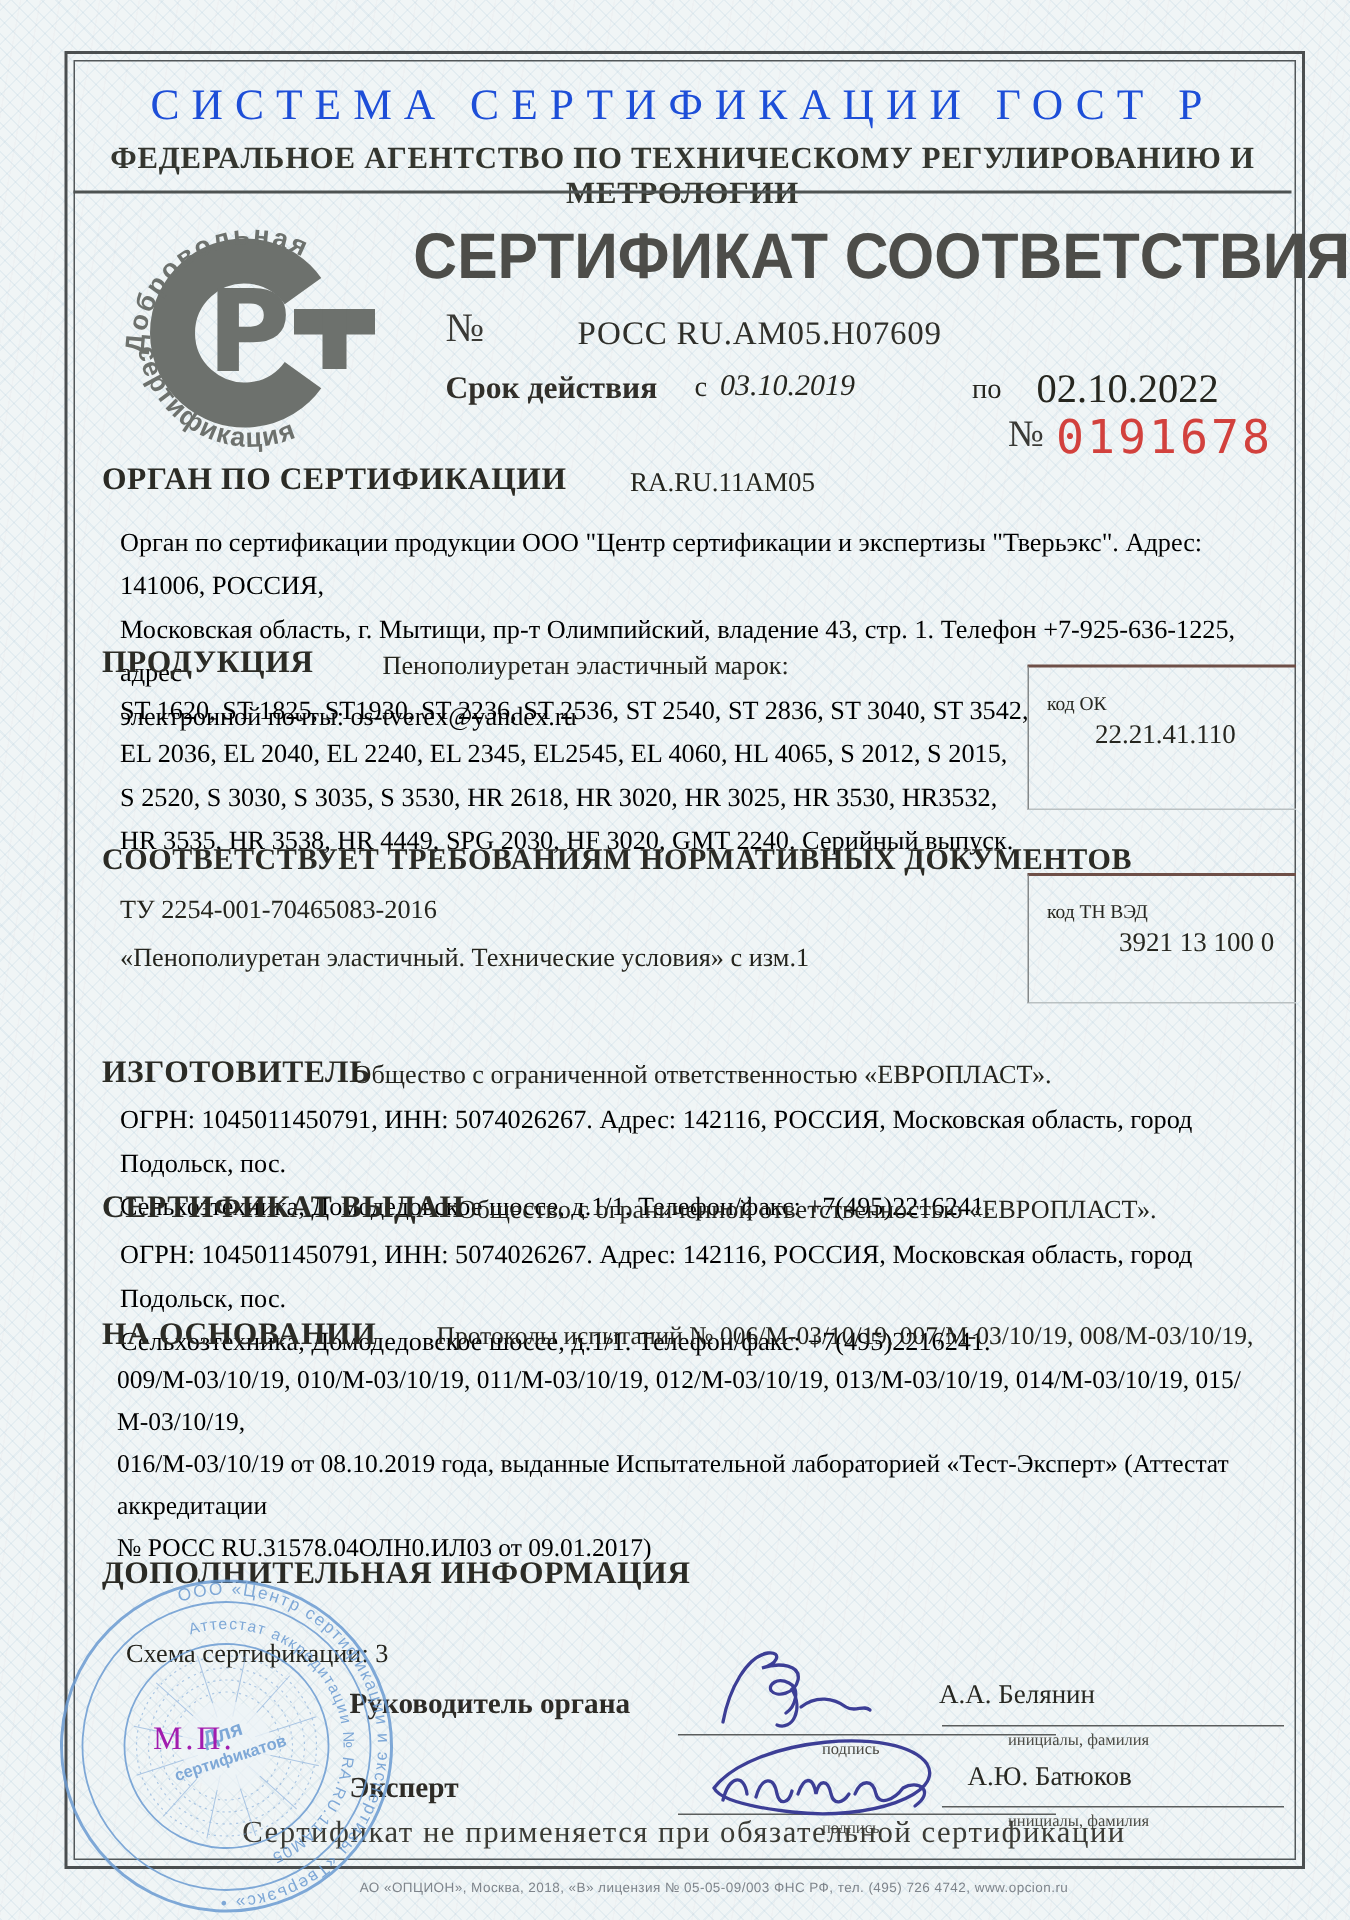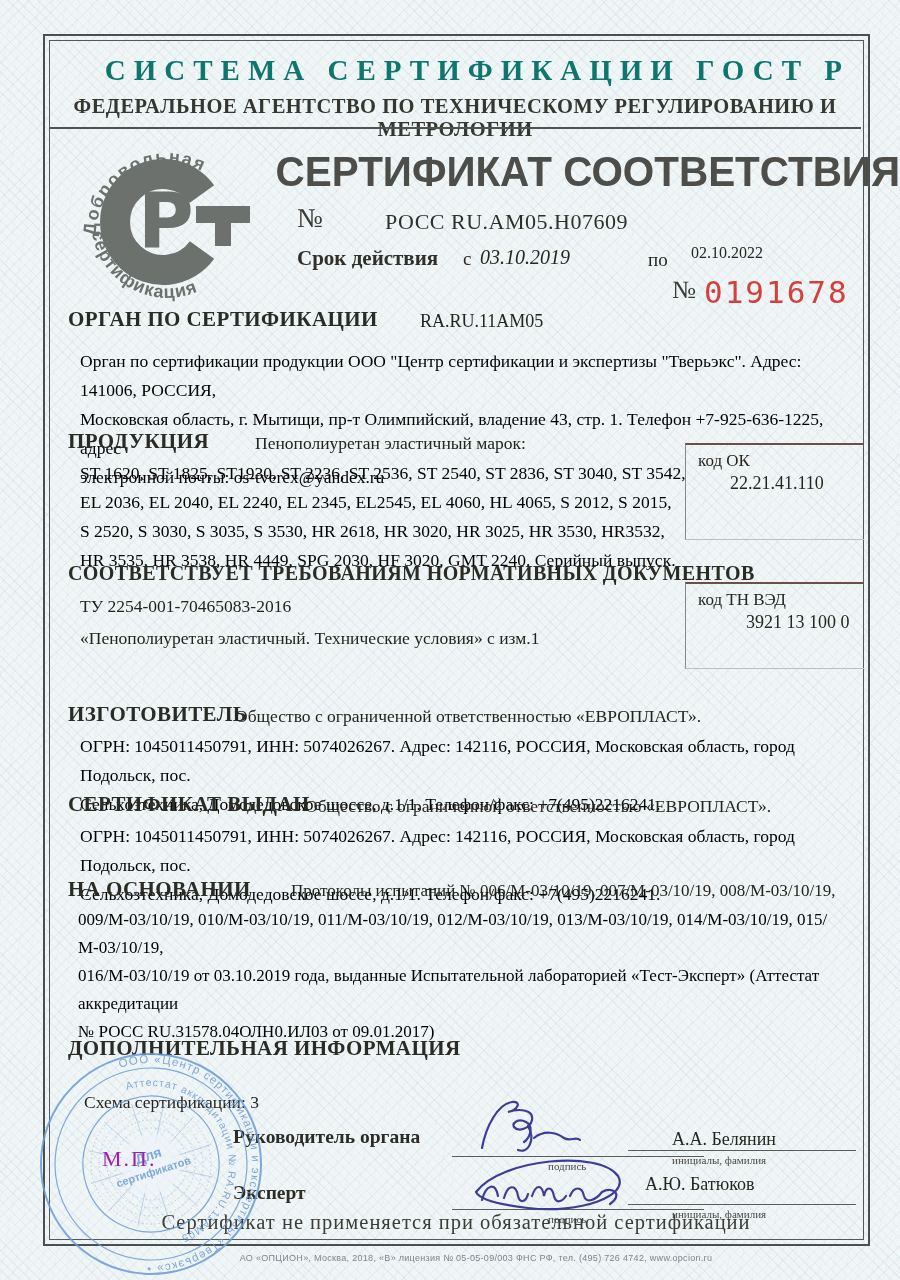--- a/index.html
+++ b/index.html
@@ -11,45 +11,45 @@
       repeating-linear-gradient(45deg, rgba(140,180,205,0.13) 0 1px, transparent 1px 7px),
       repeating-linear-gradient(-45deg, rgba(140,180,205,0.11) 0 1px, transparent 1px 8px),
       repeating-linear-gradient(100deg, rgba(200,170,180,0.05) 0 1px, transparent 1px 13px);
   }
   .abs{position:absolute;}
   
   .frame-outer{left:43px;top:34px;width:823px;height:1208px;border:2px solid #4b4f50;}
   .frame-inner{position:absolute;left:4px;top:4px;right:4px;bottom:4px;border:1px solid #53585a;}
   .header-sep{left:49px;top:127px;width:812px;border-top:2px solid #4e5352;}
   
-  .sys-line{left:60px;top:54px;width:790px;text-align:right;font-weight:bold;font-size:29px;
-    letter-spacing:8px;color:#0f766e;}
+  .sys-line{left:60px;top:54px;width:790px;text-align:center;font-weight:normal;font-size:29px;
+    letter-spacing:8px;color:#1d4ed8;}
   .agency-line{left:55px;top:95px;width:800px;text-align:center;font-weight:bold;font-size:20.5px;
     letter-spacing:0.5px;color:#34362f;}
   .doc-title{left:258px;top:147px;width:586px;text-align:center;font-family:"Liberation Sans",sans-serif;
     font-weight:bold;font-size:43px;color:#4d4d49;transform:scaleX(0.94);transform-origin:center;
     letter-spacing:0px;white-space:nowrap;}
   .no-label{left:297px;top:203px;font-size:27px;color:#3a3a36;}
   .no-value{left:385px;top:209px;font-size:22px;letter-spacing:0.5px;color:#2f2f2a;}
   .validity-label{left:297px;top:246px;font-size:21px;font-weight:bold;color:#312f2a;}
   .validity-from-label{left:463px;top:248px;font-size:19px;}
   .validity-from{left:480px;top:246px;font-size:20px;font-style:italic;}
   .validity-to-label{left:648px;top:249px;font-size:19px;}
-  .validity-to{left:691px;top:244px;font-size:16px;}
+  .validity-to{left:691px;top:244px;font-size:27px;}
   .blank-no-label{left:672px;top:276px;font-size:25px;color:#3a3a36;}
   .blank-no{left:704px;top:274px;font-family:"DejaVu Sans Mono",monospace;font-size:31px;
     color:#d2413d;letter-spacing:2px;}
   
   .h{font-weight:bold;font-size:21px;color:#2b2b25;letter-spacing:0.4px;white-space:nowrap;}
   .body-t{font-size:17.5px;line-height:29px;color:#000000;font-family:Liberation Serif, serif;}
   .small-t{font-size:17.5px;color:#24241d;white-space:nowrap;}
   
   .code-box{left:685px;width:178px;border-top:2px solid #6e4f47;border-left:1px solid #85898a;
     border-bottom:1px solid #b9c0c1;}
-  .code-box .lbl{font-size:17px;padding:6px 0 0 12px;}
+  .code-box .lbl{font-size:13px;padding:16px 0 0 12px;}
   .code-box .val{font-size:18px;padding:2px 0 0 44px;}
   
   .sig-label{font-weight:bold;font-size:19.5px;color:#2d2b26;white-space:nowrap;}
   .sig-line{border-bottom:1.5px solid #5a5d5c;height:0;}
   .sig-caption{font-size:11px;color:#4a4a44;}
   .sig-name{font-size:18px;color:#272721;white-space:nowrap;}
   .bottom-note{left:50px;top:1211px;width:812px;text-align:center;font-size:20.5px;
     letter-spacing:1px;color:#3b3b35;}
   .tiny-print{left:0;top:1253px;width:900px;text-align:center;
     font-family:"Liberation Sans",sans-serif;font-size:9px;color:#7e848b;letter-spacing:0.3px;padding-left:26px;}
@@ -136,21 +136,21 @@
 <div class="abs small-t" style="left:305px;top:796px;">Общество с ограниченной ответственностью «ЕВРОПЛАСТ».</div>
 <div class="abs body-t" style="left:80px;top:822px;width:780px;">
   <div>ОГРН: 1045011450791, ИНН: 5074026267. Адрес: 142116, РОССИЯ, Московская область, город Подольск, пос.</div>
   <div>Сельхозтехника, Домодедовское шоссе, д.1/1. Телефон/факс: +7(495)2216241.</div>
 </div>
 
 <div class="abs h" style="left:68px;top:877px;">НА ОСНОВАНИИ</div>
 <div class="abs small-t" style="left:263px;top:881px;font-size:17px;margin-left:28px;">Протоколы испытаний № 006/М-03/10/19, 007/М-03/10/19, 008/М-03/10/19,</div>
 <div class="abs body-t" style="left:78px;top:906px;width:800px;font-size:17px;line-height:28px;">
   <div>009/М-03/10/19, 010/М-03/10/19, 011/М-03/10/19, 012/М-03/10/19, 013/М-03/10/19, 014/М-03/10/19, 015/М-03/10/19,</div>
-  <div>016/М-03/10/19 от 03.10.2019 года, выданные Испытательной лабораторией «Тест-Эксперт» (Аттестат аккредитации</div>
+  <div>016/М-03/10/19 от 08.10.2019 года, выданные Испытательной лабораторией «Тест-Эксперт» (Аттестат аккредитации</div>
   <div>№ РОСС RU.31578.04ОЛН0.ИЛ03 от 09.01.2017)</div>
 </div>
 
 <div class="abs h" style="left:68px;top:1036px;">ДОПОЛНИТЕЛЬНАЯ ИНФОРМАЦИЯ</div>
 <div class="abs small-t" style="left:84px;top:1092px;">Схема сертификации: 3</div>
 
 <svg class="abs stamp" viewBox="0 0 236 236">
   <g transform="rotate(-18 118 118)">
     <defs>
       <path id="ringOuter" d="M 118 17 A 101 101 0 1 1 117.9 17"></path>
@@ -195,21 +195,21 @@
 <div class="abs sig-label" style="left:233px;top:1126px;">Руководитель органа</div>
 <svg class="abs sigsvg" style="left:468px;top:1096px;width:135px;height:64px;" viewBox="0 0 135 64">
   <g fill="none" stroke="#3c3e96" stroke-width="2.2" stroke-linecap="round">
     <path d="M14 52 C 18 30, 30 8, 44 6 C 54 5, 50 14, 40 16 C 52 12, 66 14, 64 24 C 62 33, 50 36, 46 31 C 44 27, 50 22, 58 26 C 66 30, 62 42, 56 46"></path>
     <path d="M60 30 C 68 44, 60 58, 50 54"></path>
     <path d="M66 42 C 76 34, 88 36, 96 42 C 102 46, 108 40, 112 44"></path>
   </g>
 </svg>
 <div class="abs sig-line" style="left:452px;top:1156px;width:252px;"></div>
 <div class="abs sig-caption" style="left:548px;top:1160px;">подпись</div>
-<div class="abs sig-name" style="left:672px;top:1119px;margin-top:10px;">А.А. Белянин</div>
+<div class="abs sig-name" style="left:626px;top:1119px;">А.А. Белянин</div>
 <div class="abs sig-line" style="left:628px;top:1150px;width:228px;border-bottom-width:1px;"></div>
 <div class="abs sig-caption" style="left:672px;top:1154px;">инициалы, фамилия</div>
 
 <div class="abs sig-label" style="left:233px;top:1182px;">Эксперт</div>
 <svg class="abs sigsvg" style="left:452px;top:1150px;width:190px;height:70px;" viewBox="0 0 190 70">
   <g fill="none" stroke="#3c3e96" stroke-width="2.2" stroke-linecap="round">
     <path d="M24 42 C 50 8, 148 0, 166 26 C 178 46, 128 64, 76 58 C 50 55, 28 50, 24 42"></path>
     <path d="M30 50 C 34 34, 44 32, 46 46"></path>
     <path d="M52 48 c 4 -14 12 -14 14 -2 c 2 8 8 6 10 -2"></path>
     <path d="M80 46 c 4 -12 10 -12 12 0 c 2 -10 8 -10 10 0 c 2 8 8 6 12 0"></path>

